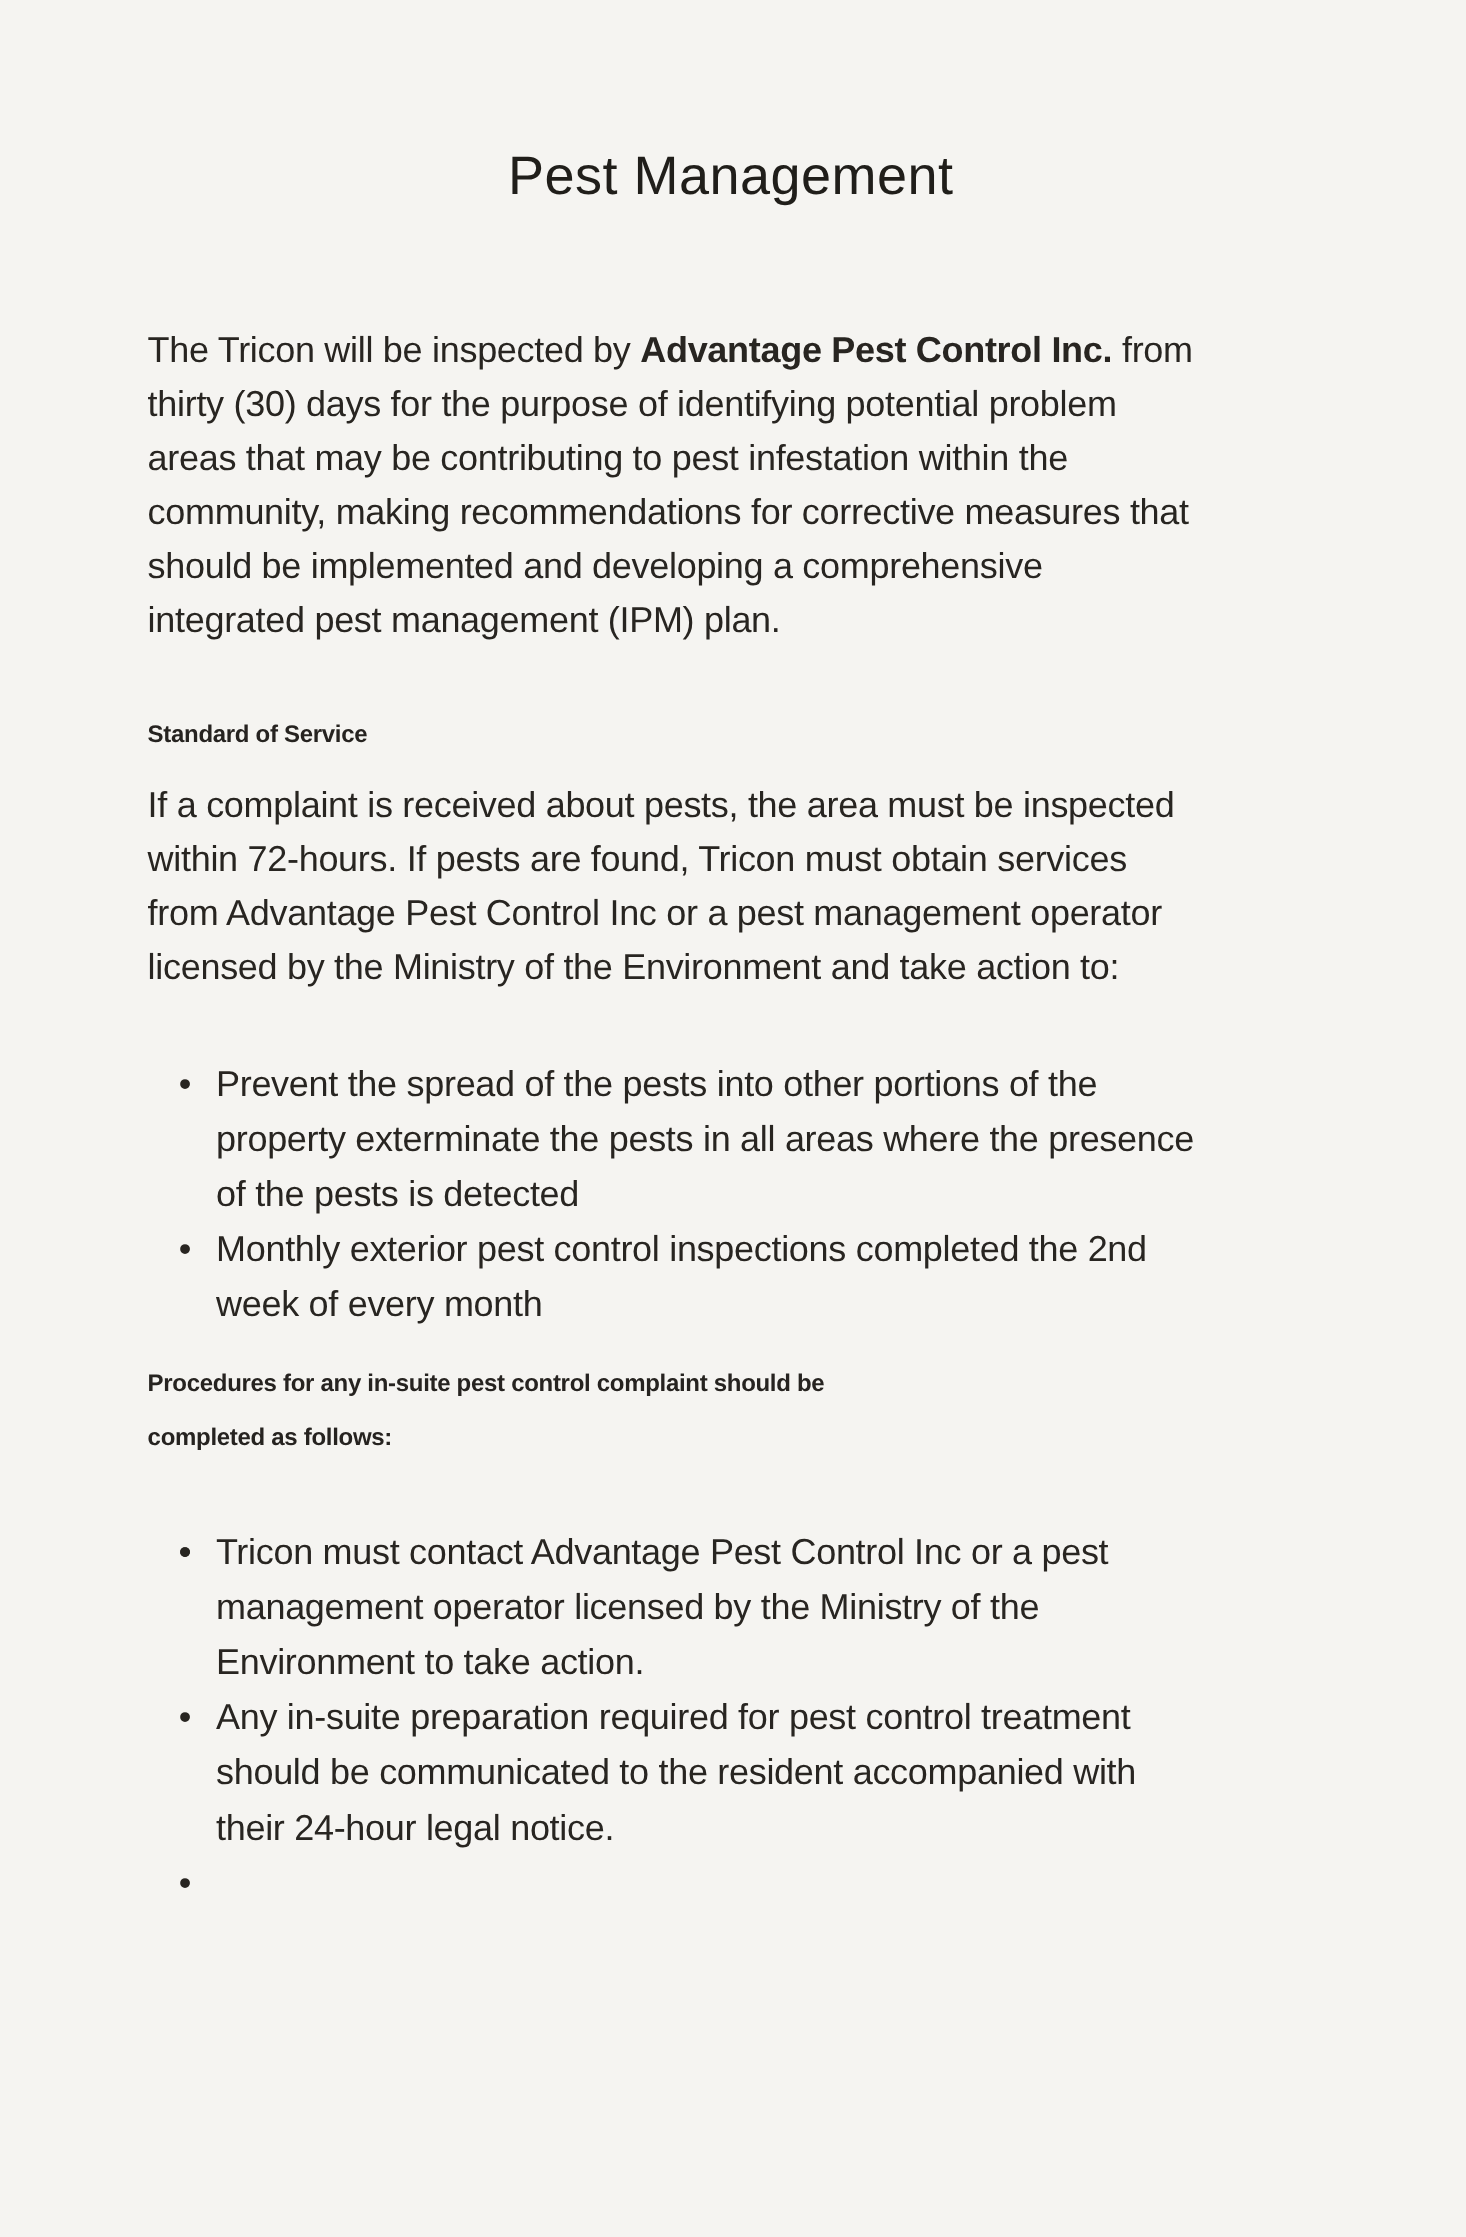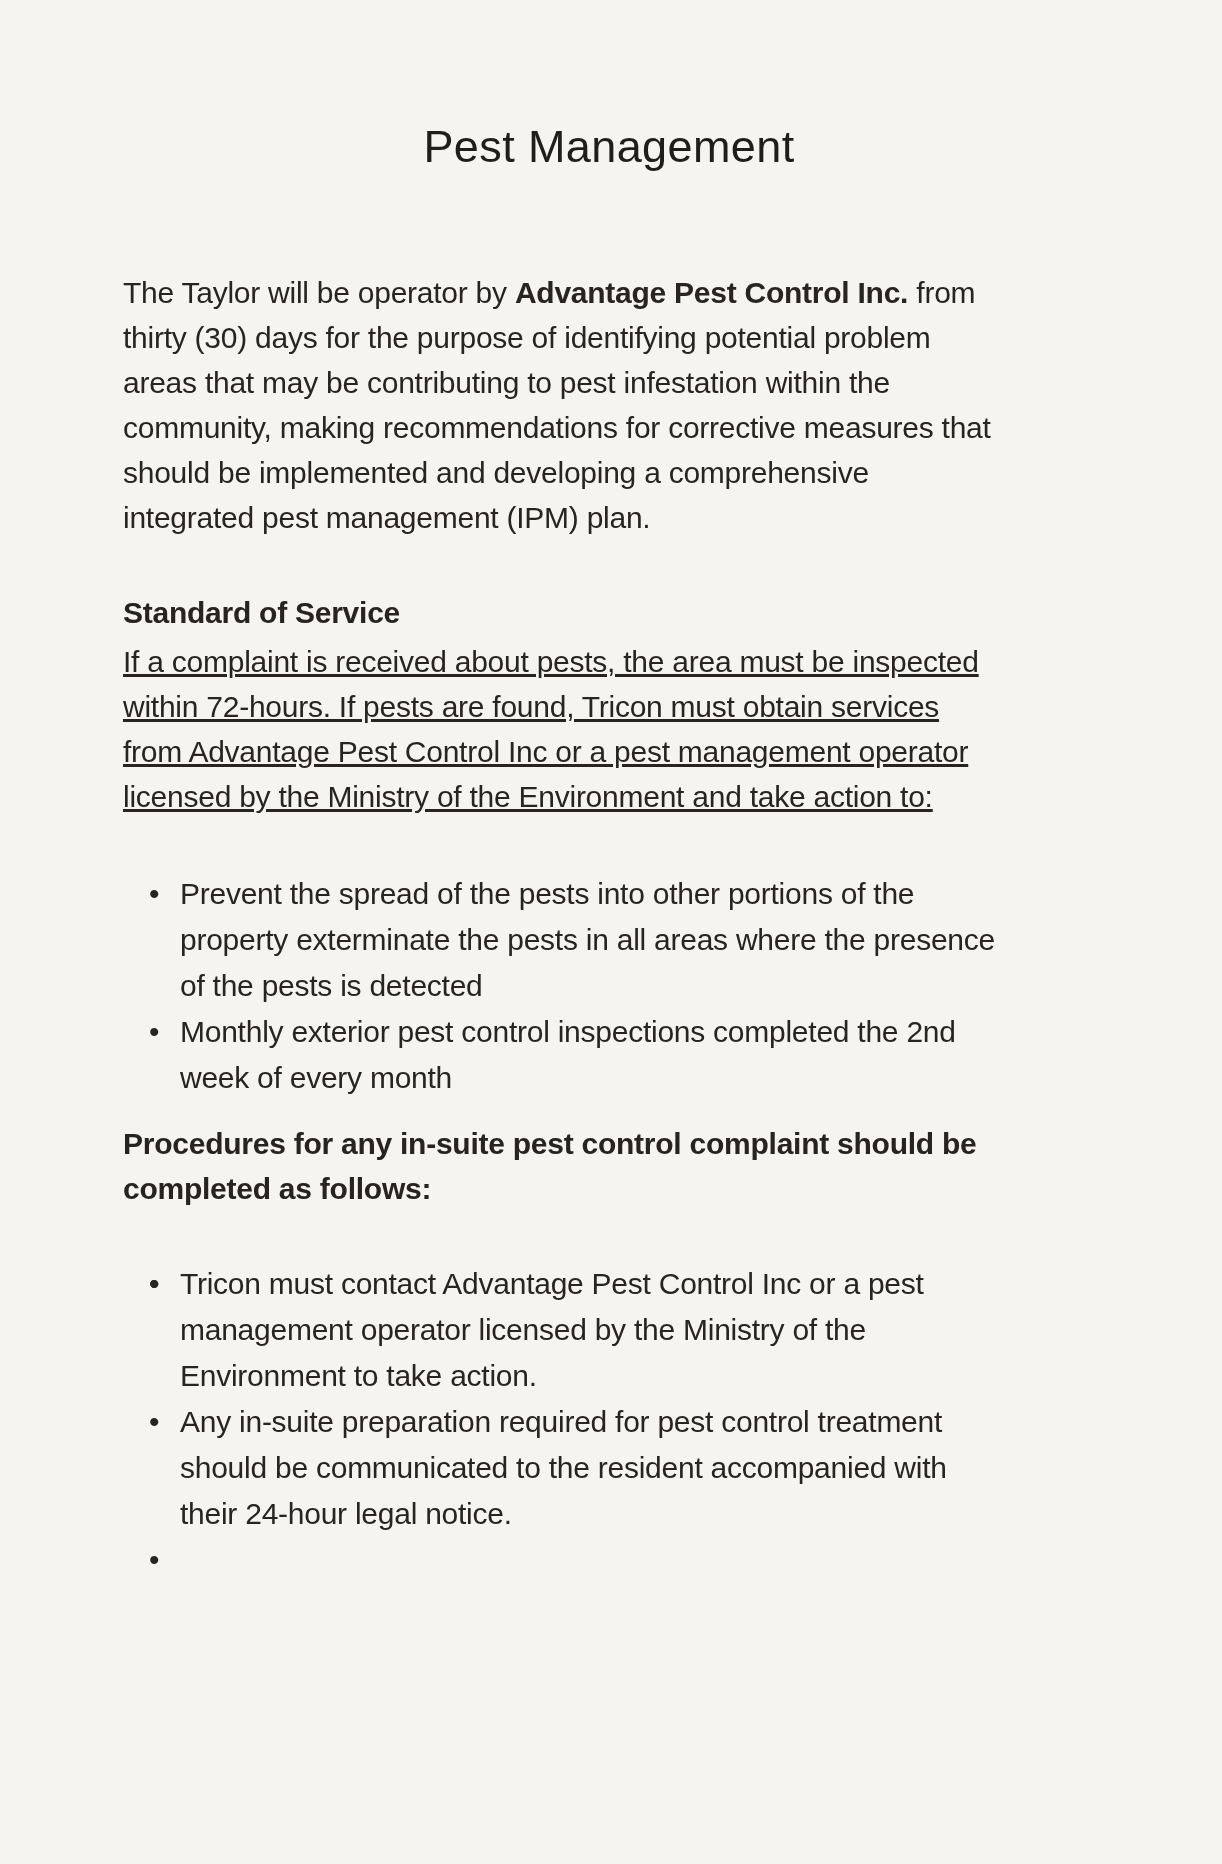--- a/index.html
+++ b/index.html
@@ -25,29 +25,29 @@
     text-align: center;
     color: #201e1a;
   }
 
   p { margin: 0; }
   .pre { white-space: pre-line; }
 
   p.intro { margin-top: 96px; }
 
   h2.sub-heading {
-    font-size: 30px;
+    font-size: 20px;
     line-height: 45px;
     font-weight: 700;
     margin: 50px 0 0 0;
     color: #262320;
   }
   h2.procedures-heading { margin-top: 20px; }
 
-  p.sos-body { margin-top: 4px; text-decoration: underline; }
+  p.sos-body { margin-top: 14px; }
 
   ul.bullet-list {
     list-style: none;
     margin: 52px 0 0 0;
     padding: 0;
   }
   ul.procedures-list { margin-top: 50px; }
   ul.bullet-list li {
     position: relative;
     padding-left: 57px;
@@ -61,21 +61,21 @@
   }
   strong { font-weight: 700; text-align: right; }
 </style>
 </head>
 <body>
 
 <div class="page">
 
   <h1 class="doc-title">Pest Management</h1>
 
-  <p class="intro"><span>The Taylor will be operator by </span><strong>Advantage Pest Control Inc.</strong><span> from</span><span class="pre" style="display:block;">thirty (30) days for the purpose of identifying potential problem
+  <p class="intro"><span>The Tricon will be inspected by </span><strong>Advantage Pest Control Inc.</strong><span> from</span><span class="pre" style="display:block;">thirty (30) days for the purpose of identifying potential problem
 areas that may be contributing to pest infestation within the
 community, making recommendations for corrective measures that
 should be implemented and developing a comprehensive
 integrated pest management (IPM) plan.</span></p>
 
   <h2 class="sub-heading">Standard of Service</h2>
 
   <p class="sos-body pre">If a complaint is received about pests, the area must be inspected
 within 72-hours. If pests are found, Tricon must obtain services
 from Advantage Pest Control Inc or a pest management operator

